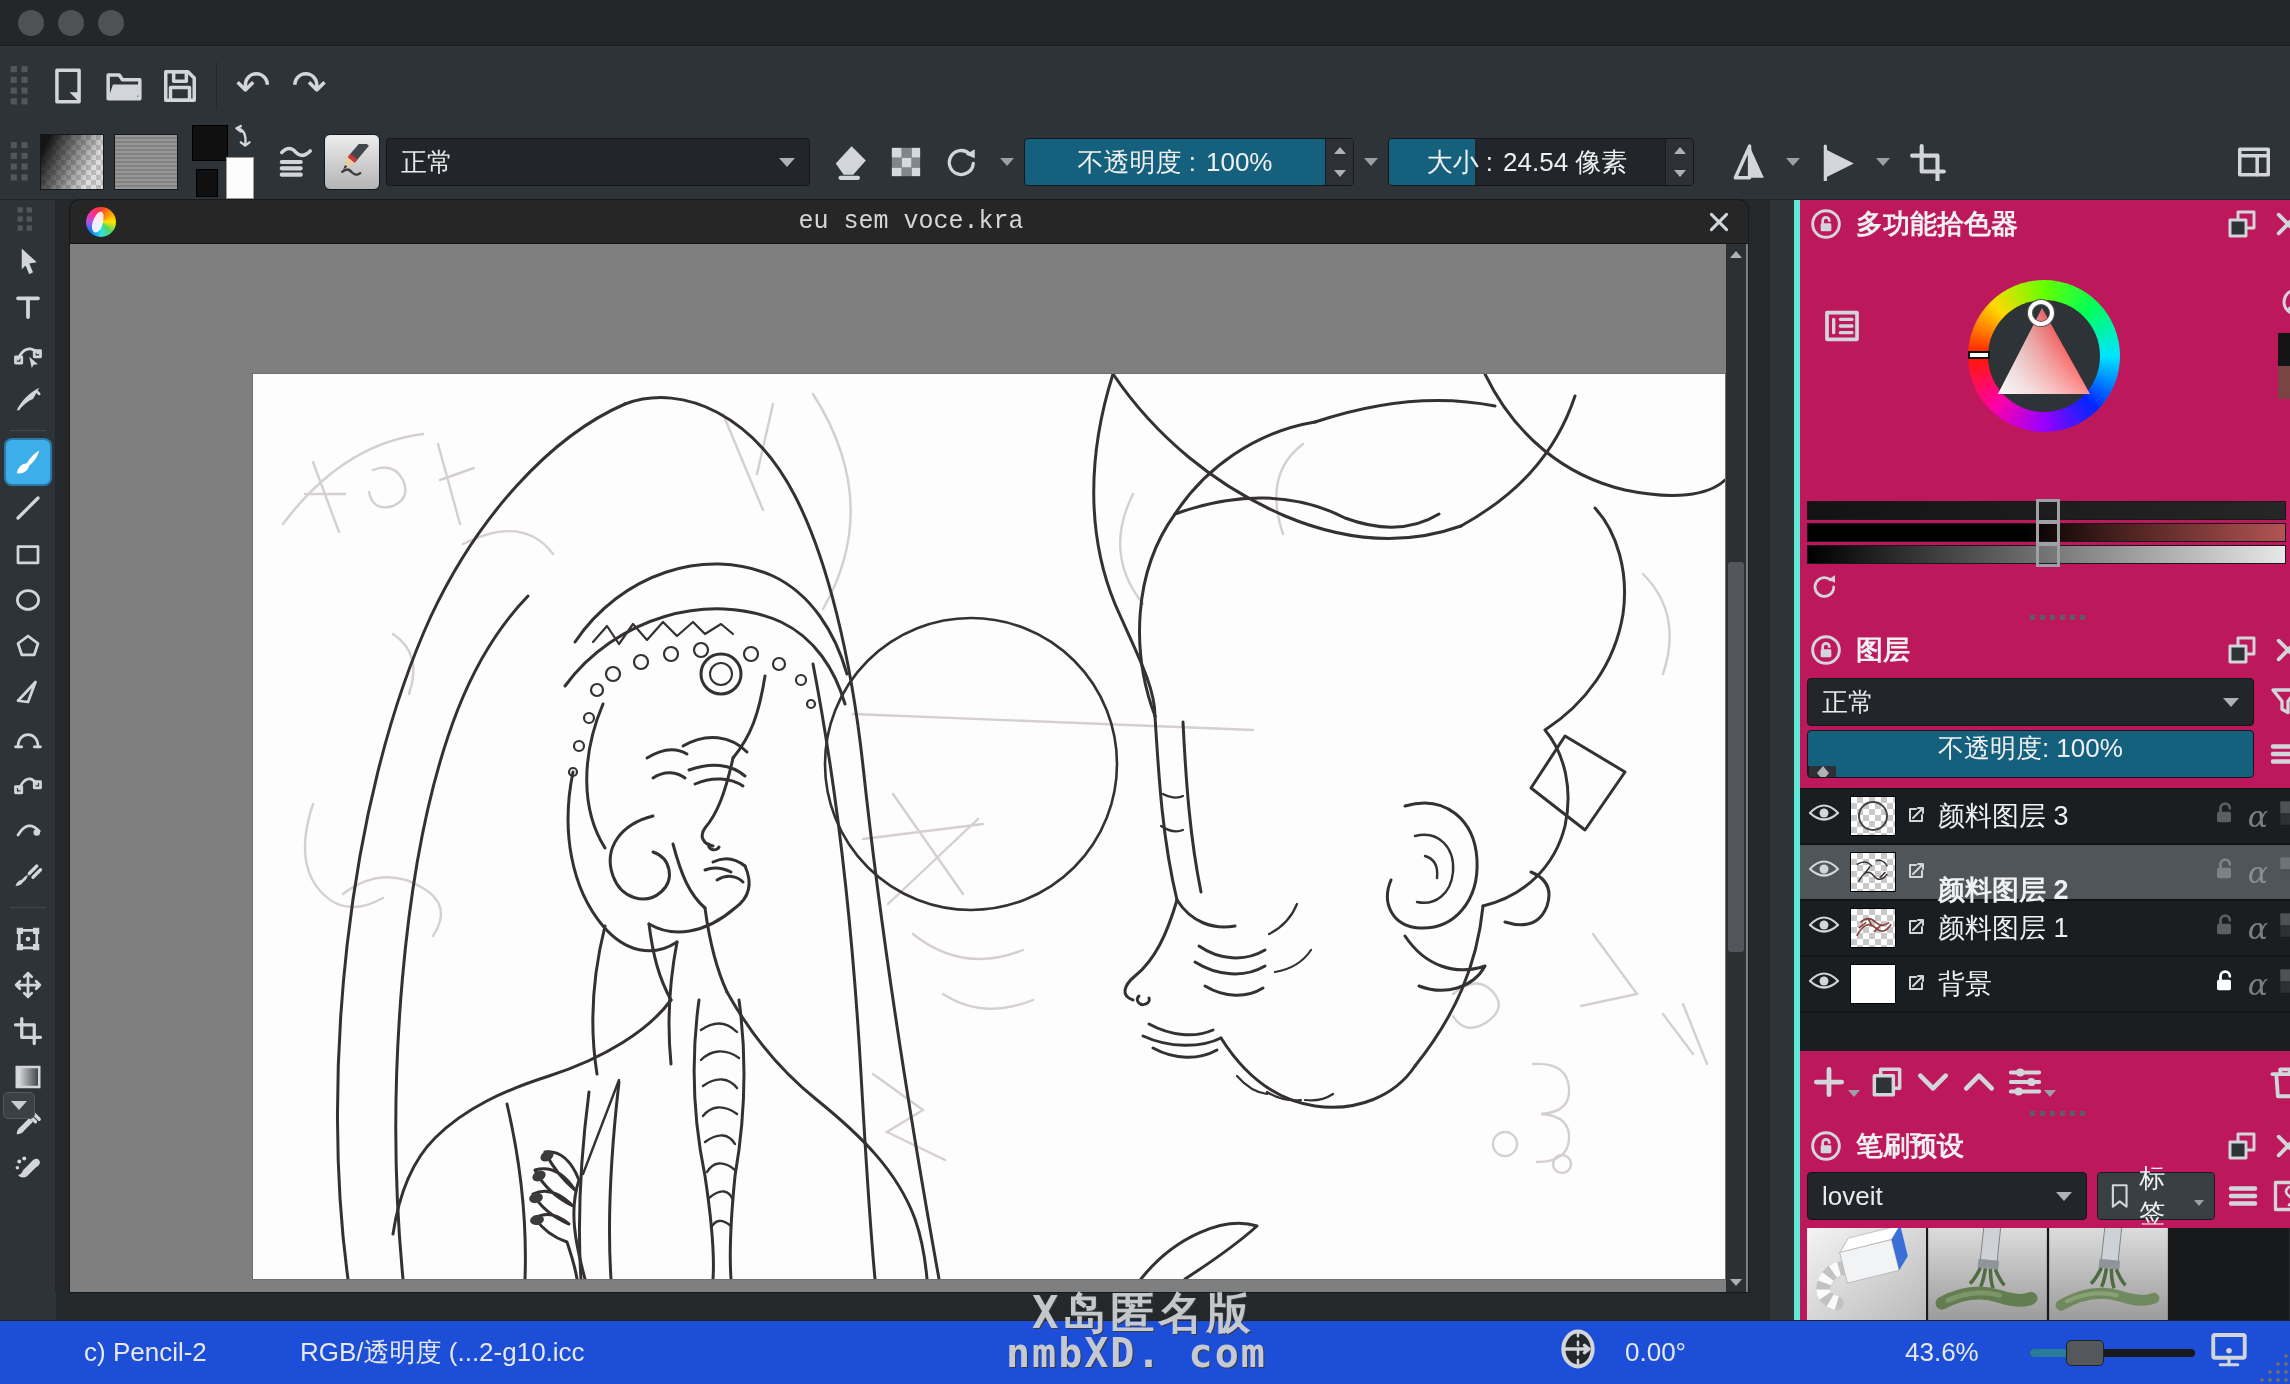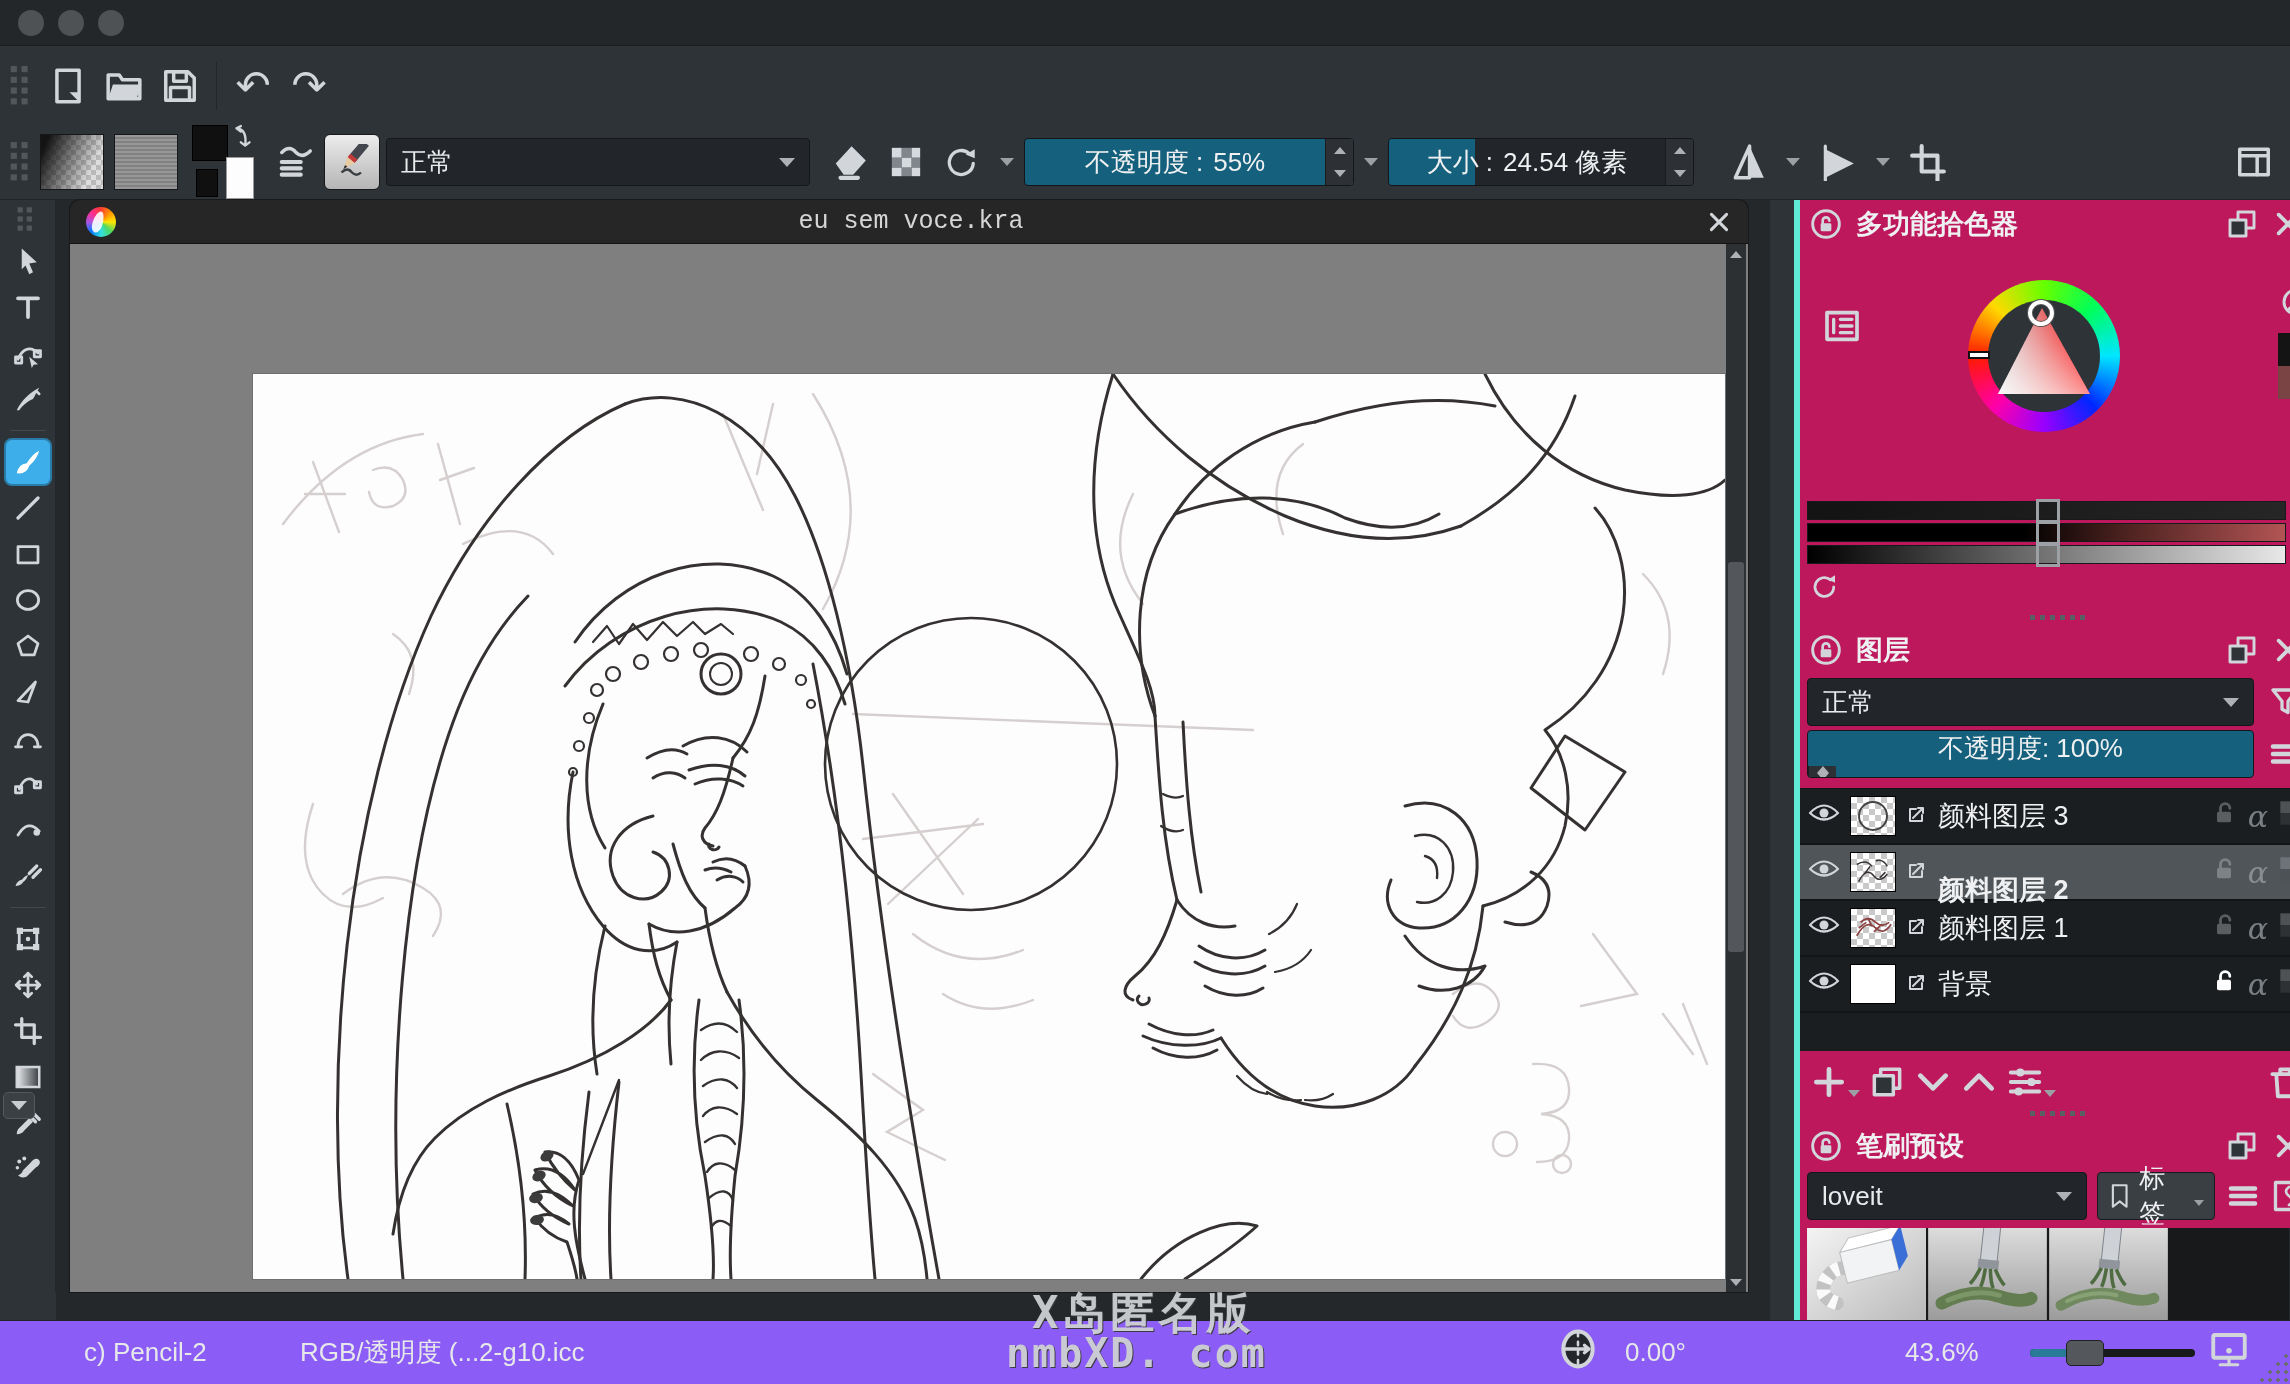--- a/index.html
+++ b/index.html
@@ -155,21 +155,21 @@
             align-items:center; gap:8px; padding:0 10px; }
   .tagbtn svg { width:26px; height:30px; }
   .bp-grid { position:relative; margin-left:7px; width:506px; height:176px; background:#17191b; overflow:hidden; }
   .bcell { position:absolute; width:119px; height:93px; overflow:hidden; }
   .bcell svg { width:100%; height:100%; display:block; }
   .bcell.sel { outline:2px solid #6fc1f5; outline-offset:-2px; }
   .bp-scroll { position:absolute; right:0; top:0; width:24px; height:176px; background:#26292c; }
   .bp-scroll .thumb { position:absolute; left:3px; top:30px; width:18px; height:56px; background:#4a4f53; border:1px solid #5d6165; }
 
   
-  .statusbar { position:absolute; left:0; top:1320px; width:2290px; height:64px; background:#8b5cf6;
+  .statusbar { position:absolute; left:0; top:1320px; width:2290px; height:64px; background:#1d4ed8;
                border-top:1px solid #202327; display:flex; align-items:center; }
   .sb-item { color:#e6e8ea; }
   .sizeinfo { border:1px solid #46494d; border-radius:3px; padding:6px 18px; }
   .zoom-slider { position:relative; width:165px; height:8px; background:#17191b; border-radius:4px; }
   .zoom-slider .fillz { position:absolute; left:0; top:0; height:8px; width:46px; background:#2a7a99; border-radius:4px; }
   .zoom-slider .zthumb { position:absolute; left:36px; top:-9px; width:38px; height:26px; background:#54585c;
                          border:1px solid #1f2123; border-radius:5px; }
   .corner-grip { position:absolute; right:2px; bottom:2px; width:30px; height:30px;
       background-image:radial-gradient(#6a6e72 1.8px, transparent 2px); background-size:8px 8px; clip-path:polygon(100% 0,100% 100%,0 100%); }
 
@@ -306,21 +306,21 @@
       <div class="tbtn">
         <svg class="ic" viewBox="0 0 24 24" style="width:36px;height:36px;">
             <path d="M19.5 13 a8 8 0 1 1 -2.4 -6.4"></path>
             <polygon class="f" points="20.5,3.5 20.5,9.5 14.5,7"></polygon>
           </svg>
       </div>
       <span class="mini-arr"></span>
       <div class="spinbox opacitybox">
         <div class="spin-main">
           <span>不透明度 :</span>
-          <span>55%</span>
+          <span>100%</span>
         </div>
         <div class="spin-col">
             <div>
               <span class="arr-u"></span>
             </div>
             <div>
               <span class="arr-d"></span>
             </div>
           </div>
       </div>

